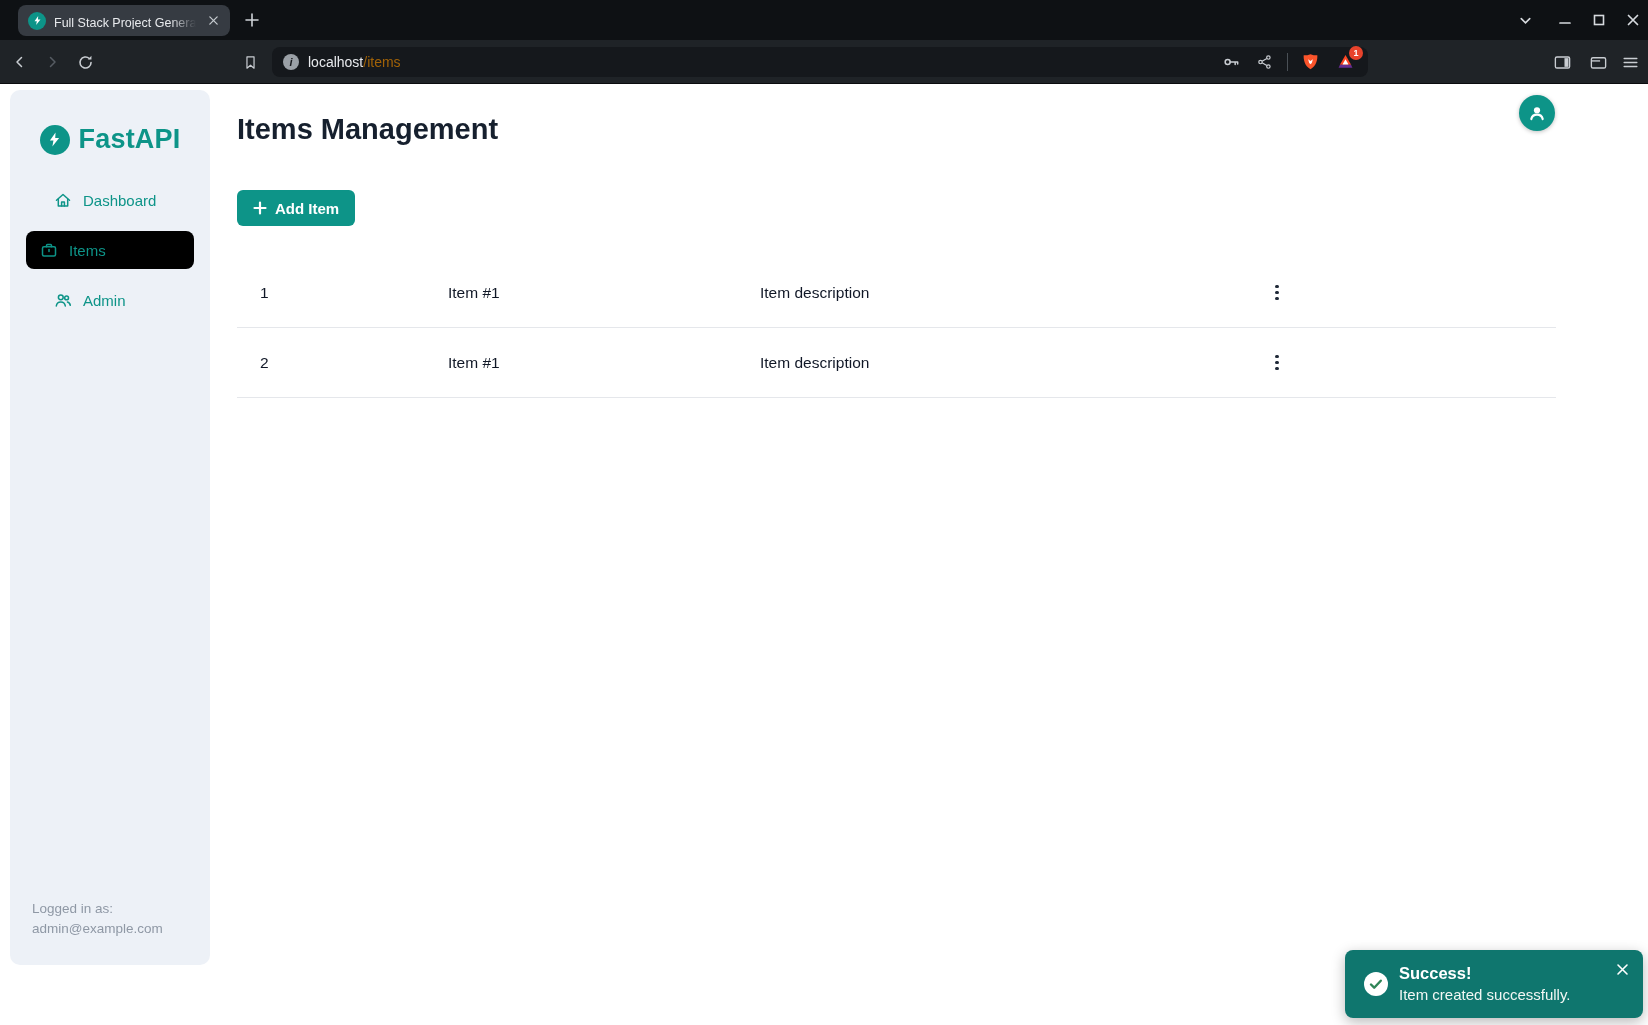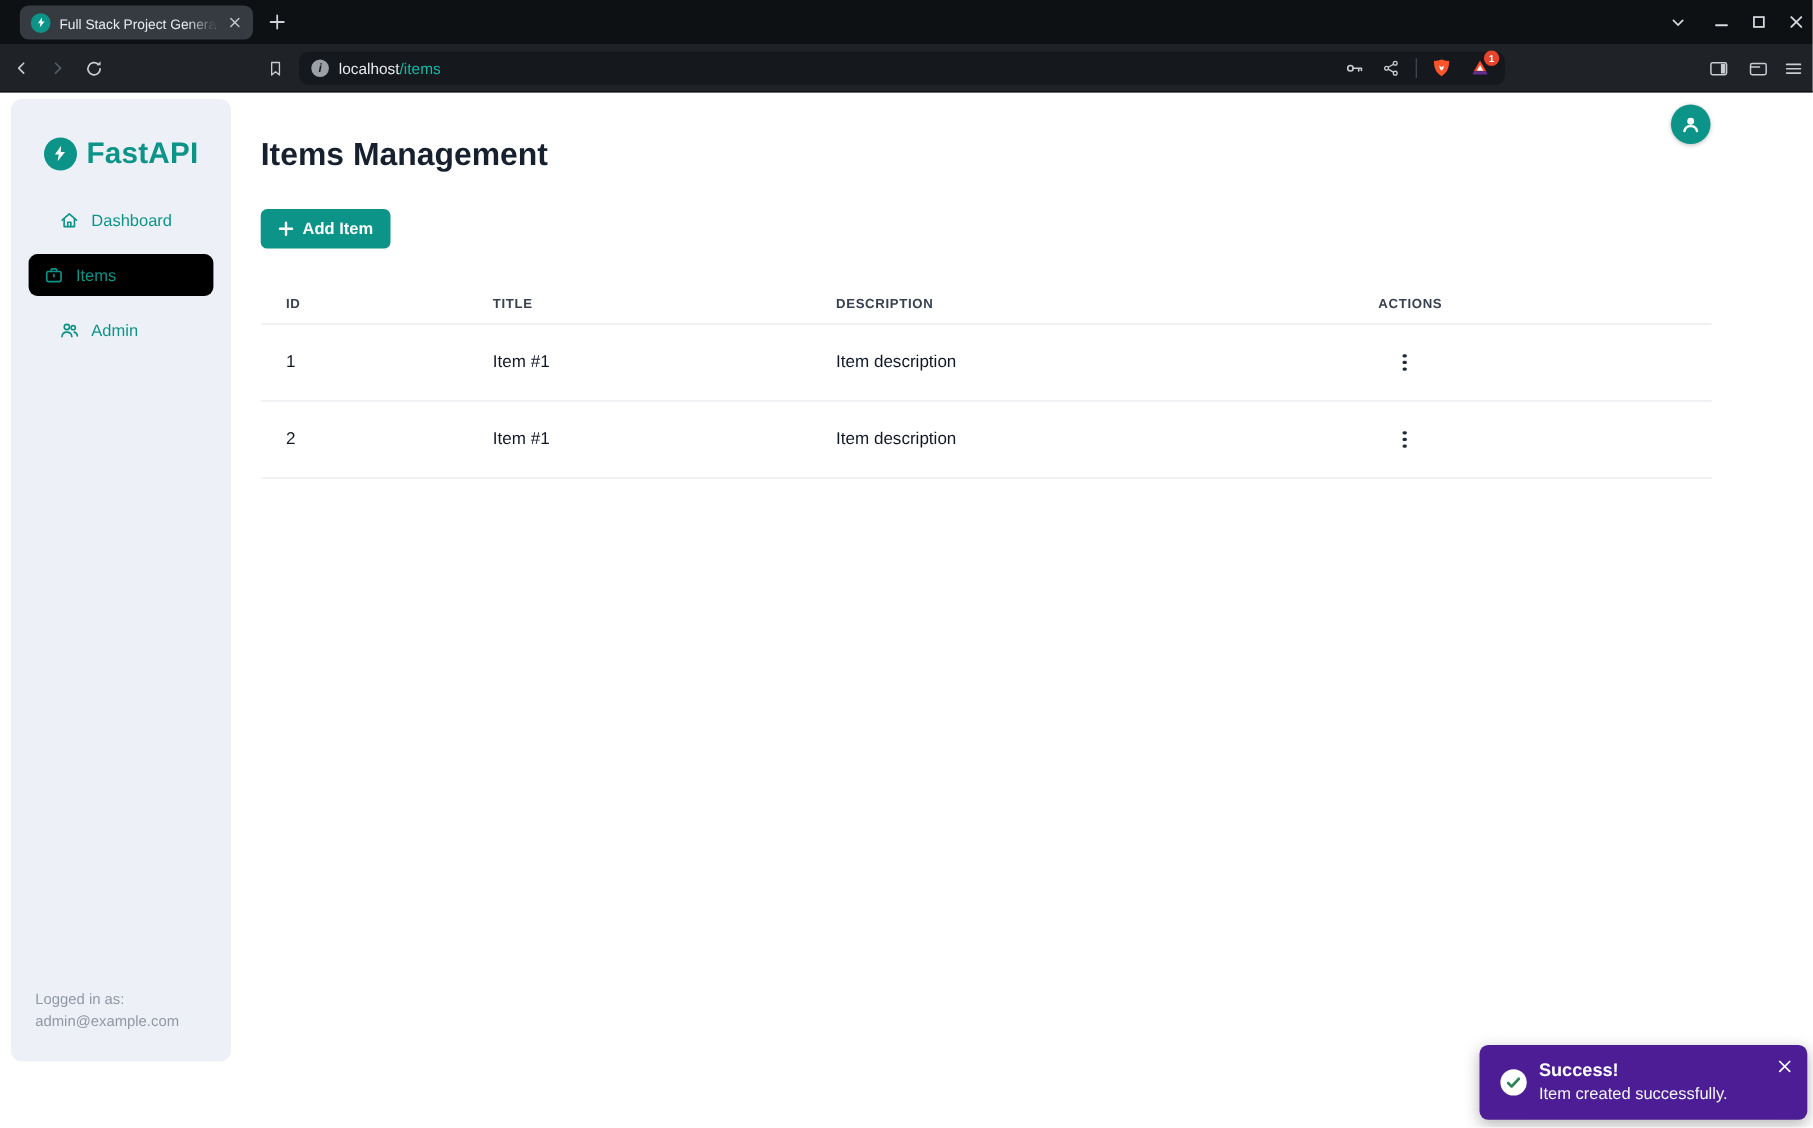--- a/index.html
+++ b/index.html
@@ -30,21 +30,21 @@
   .toolbar { position:absolute; top:40px; left:0; width:1648px; height:44px; background:#1f2327;
              border-bottom:1px solid #0a0c0e; }
   .navbtn { position:absolute; top:10px; width:24px; height:24px; display:flex; align-items:center; justify-content:center; }
   .urlbar { position:absolute; left:272px; top:7px; width:1096px; height:30px; background:#15181c;
             border-radius:8px; display:flex; align-items:center; padding:0 10px 0 8px; }
   .site-info { width:22px; height:22px; display:flex; align-items:center; justify-content:center; margin-right:6px; }
   .info-circle { width:16px; height:16px; border-radius:50%; background:#9aa0a6; color:#17191d;
                  font-size:11px; font-weight:bold; display:flex; align-items:center; justify-content:center; font-style:italic; }
   .url-text { font-size:14px; line-height:30px; }
   .url-host { color:#e8eaed; }
-  .url-path { color:#14b8a6; }
+  .url-path { color:#a16207; }
   .urlbar-right { margin-left:auto; display:flex; align-items:center; gap:10px; }
   .url-icon { width:24px; height:24px; display:flex; align-items:center; justify-content:center; }
   .url-sep { width:1px; height:18px; background:#4a5056; }
   .rewards-wrap { position:relative; width:26px; height:26px; display:flex; align-items:center; justify-content:center; }
   .rewards-badge { position:absolute; top:-3px; right:-5px; min-width:14px; height:14px; padding:0 3px;
                    border-radius:7px; background:#e8432c; color:#fff; font-size:9px; font-weight:bold;
                    display:flex; align-items:center; justify-content:center; }
 
   
   .content { position:absolute; top:85px; left:0; width:1648px; height:940px; background:#ffffff; }
@@ -55,42 +55,42 @@
   .logo-mark { width:30px; height:30px; border-radius:50%; background:#0d9488;
                display:flex; align-items:center; justify-content:center; }
   .logo-text { font-size:27px; font-weight:600; color:#0d9488; letter-spacing:0.2px; }
   .nav { margin-top:26px; list-style:none; }
   .nav-item { height:38px; display:flex; align-items:center; gap:11px; padding-left:44px;
               color:#0d9488; font-size:15px; cursor:default; }
   .nav-item.active { margin:12px 16px; padding-left:14px; background:#000000; border-radius:8px; }
   .nav-icon { width:18px; height:18px; display:flex; align-items:center; justify-content:center; }
   .sidebar-footer { position:absolute; left:22px; bottom:26px; font-size:13.5px; color:#8f98a5; line-height:20px; }
 
-  .page-title { position:absolute; left:237px; top:125px; font-size:29px; font-weight:bold; color:#16202e; }
+  .page-title { position:absolute; left:237px; top:113px; font-size:29px; font-weight:bold; color:#16202e; }
 
   .add-btn { position:absolute; left:237px; top:190px; height:36px; padding:0 16px; border:none;
              background:#0d9488; color:#fff; font-family:"Liberation Sans",sans-serif; font-size:15px;
              font-weight:bold; border-radius:6px; display:flex; align-items:center; gap:8px; cursor:pointer; }
 
   .avatar-btn { position:absolute; left:1519px; top:95px; width:36px; height:36px; border-radius:50%;
                 background:#0d9488; display:flex; align-items:center; justify-content:center;
                 box-shadow:0 1px 4px rgba(0,0,0,0.25); cursor:pointer; border:none; }
 
   .items-table { position:absolute; left:237px; top:258px; width:1319px; }
   .trow { display:grid; grid-template-columns:211px 312px 493px 1fr; align-items:center; }
   .thead { height:37px; border-bottom:1px solid #e5e7eb; }
   .th { font-size:12px; font-weight:bold; color:#374151; letter-spacing:0.6px; }
   .th:first-child, .td:first-child { padding-left:23px; }
   .tbody-row { height:70px; border-bottom:1px solid #e5e7eb; }
   .td { font-size:15.5px; color:#111827; }
   .kebab-btn { width:22px; height:28px; margin-left:13px; background:none; border:none; display:flex;
                flex-direction:column; align-items:center; justify-content:center; gap:2.5px; cursor:pointer; }
   .kebab-btn span { width:3.5px; height:3.5px; border-radius:50%; background:#1f2937; }
 
-  .toast { position:absolute; left:1345px; top:950px; width:298px; height:68px; background:#4c1d95;
+  .toast { position:absolute; left:1345px; top:950px; width:298px; height:68px; background:#0f766e;
            border-radius:8px; box-shadow:0 4px 14px rgba(0,0,0,0.28); color:#fff; }
   .toast-check { position:absolute; left:18px; top:21px; }
   .toast-body { position:absolute; left:54px; top:12px; }
   .toast-title { font-size:16.5px; font-weight:bold; line-height:22px; }
   .toast-msg { font-size:15px; line-height:22px; color:#f2f7f4; }
   .toast-close { position:absolute; right:12px; top:10px; width:18px; height:18px; background:none; border:none;
                  display:flex; align-items:center; justify-content:center; cursor:pointer; }
 </style>
 </head>
 <body>
@@ -285,26 +285,20 @@
   </button>
 
   <button class="avatar-btn">
     <svg width="22" height="22" viewBox="0 0 24 24">
       <circle cx="12" cy="9" r="3.4" fill="#fff"></circle>
       <path d="M5.8 18.6c.6-3.1 3-4.8 6.2-4.8s5.6 1.7 6.2 4.8" fill="none" stroke="#fff" stroke-width="2.4" stroke-linecap="round"></path>
     </svg>
   </button>
 
   <div class="items-table">
-    <div class="trow thead">
-      <div class="th">ID</div>
-      <div class="th">TITLE</div>
-      <div class="th">DESCRIPTION</div>
-      <div class="th">ACTIONS</div>
-    </div>
     <div class="trow tbody-row">
       <div class="td">1</div>
       <div class="td">Item #1</div>
       <div class="td">Item description</div>
       <div class="td">
         <button class="kebab-btn">
           <span></span>
             <span></span>
             <span></span>
         </button>

